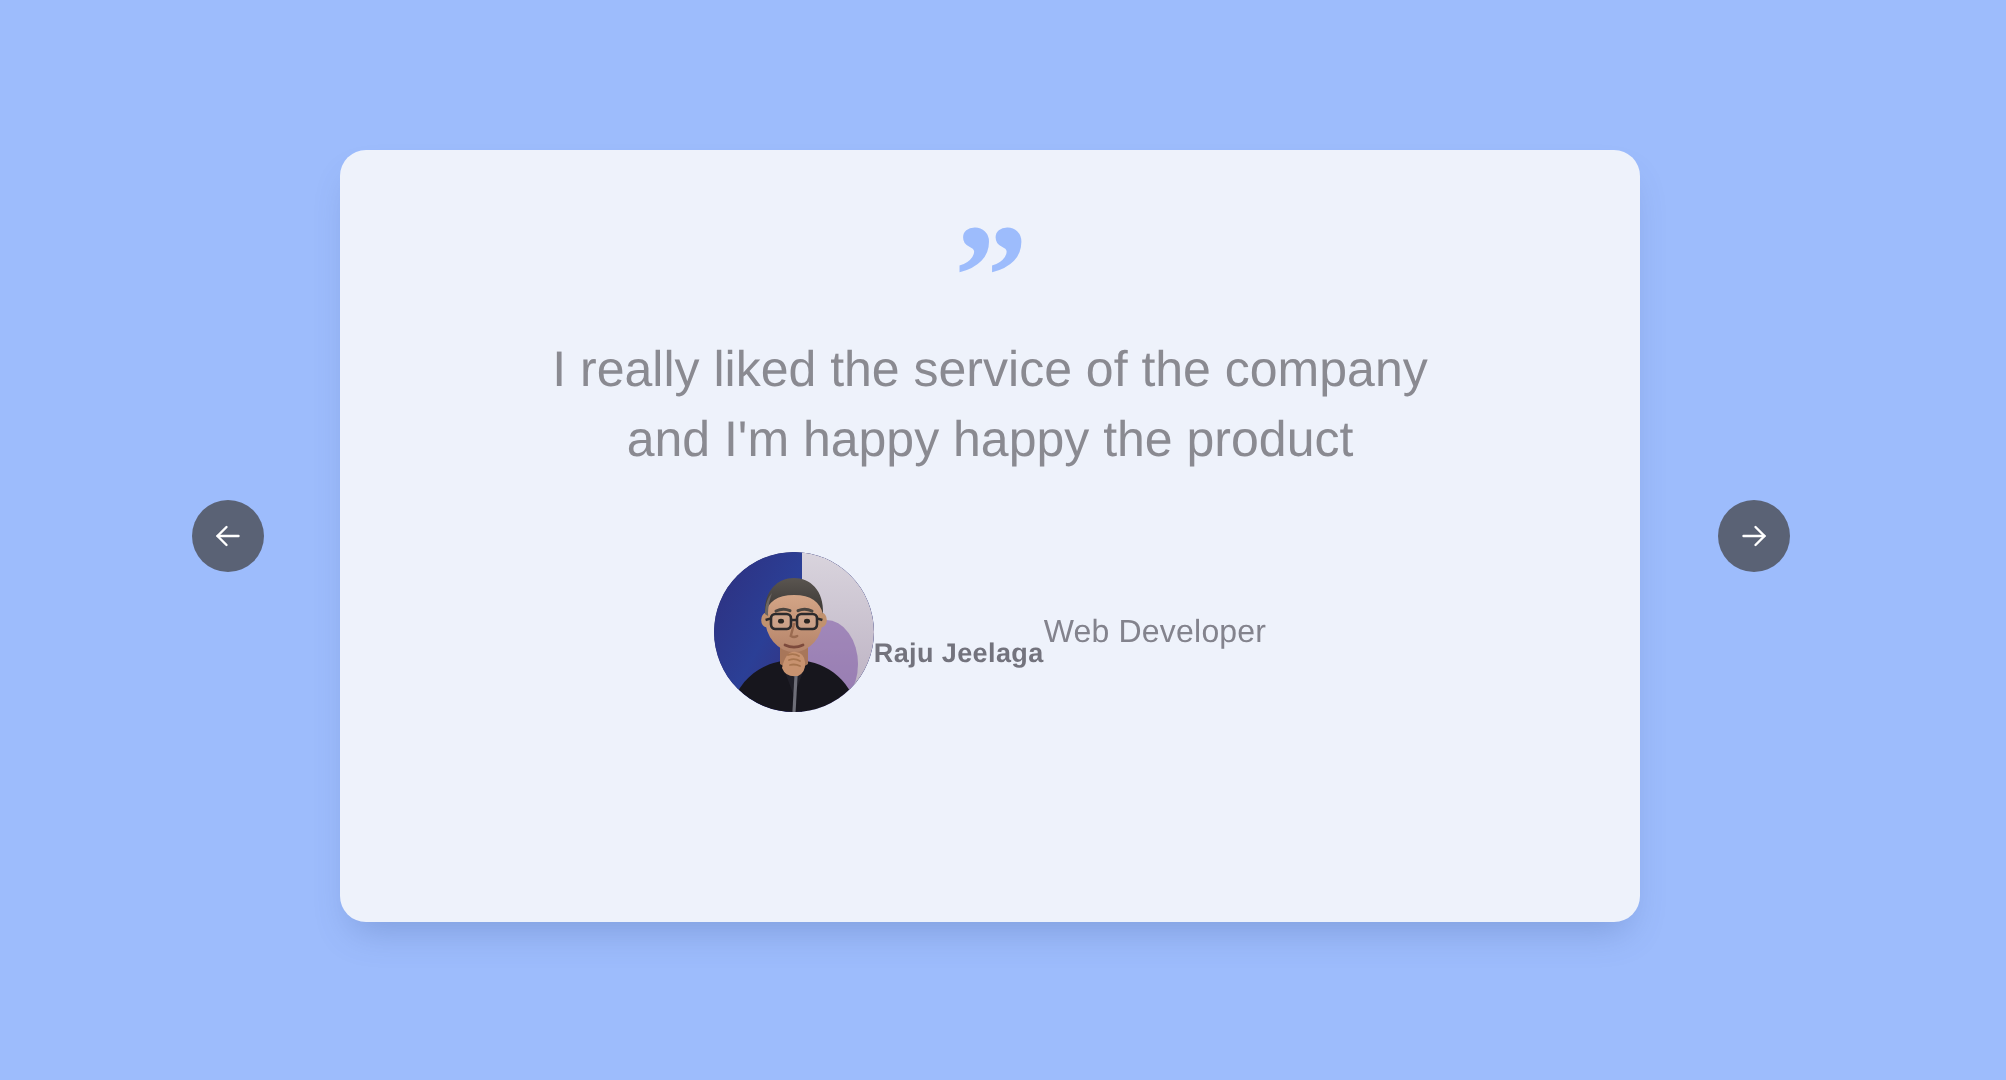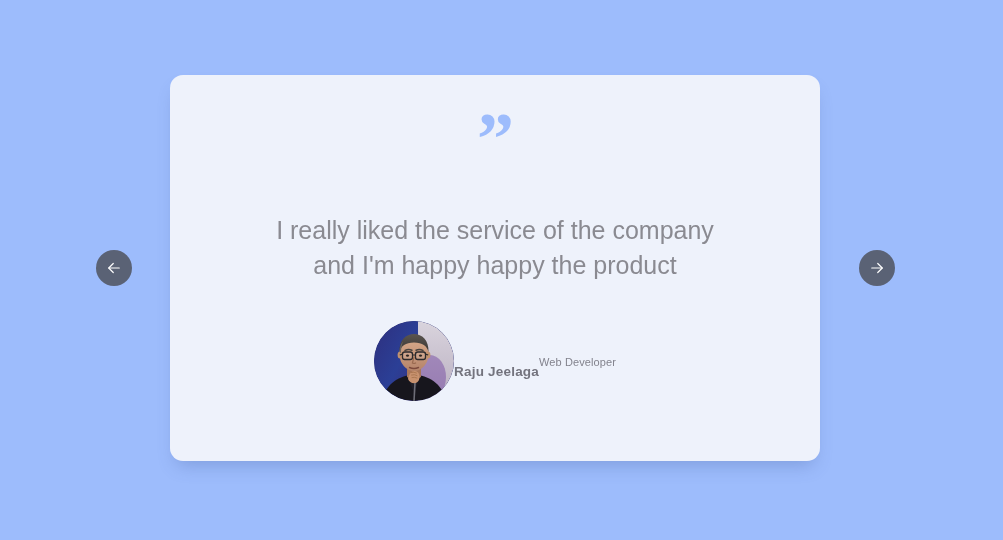--- a/index.html
+++ b/index.html
@@ -44,21 +44,20 @@
     font-family: "Liberation Serif", serif;
     font-size: 74px;
     line-height: 0.75;
     font-weight: 700;
     color: #9dbcfc;
     letter-spacing: -1px;
     user-select: none;
   }
 
   .quote-text {
-    margin-top: 45px;
     width: 560px;
     text-align: center;
     font-size: 25px;
     line-height: 35px;
     color: #8a8a91;
     font-weight: 400;
   }
 
   .quote-text .quote-line { display: block; }
 
@@ -85,21 +84,21 @@
   .author-name {
     margin-top: 22px;
     font-size: 13.5px;
     font-weight: 700;
     color: #73737d;
     letter-spacing: 0.2px;
   }
 
   .author-role {
     margin-top: 3px;
-    font-size: 11px;
+    font-size: 16px;
     font-weight: 400;
     color: #83838d;
     letter-spacing: 0.1px;
   }
 
   
   .nav-btn {
     position: absolute;
     top: 250px;
     width: 36px;

